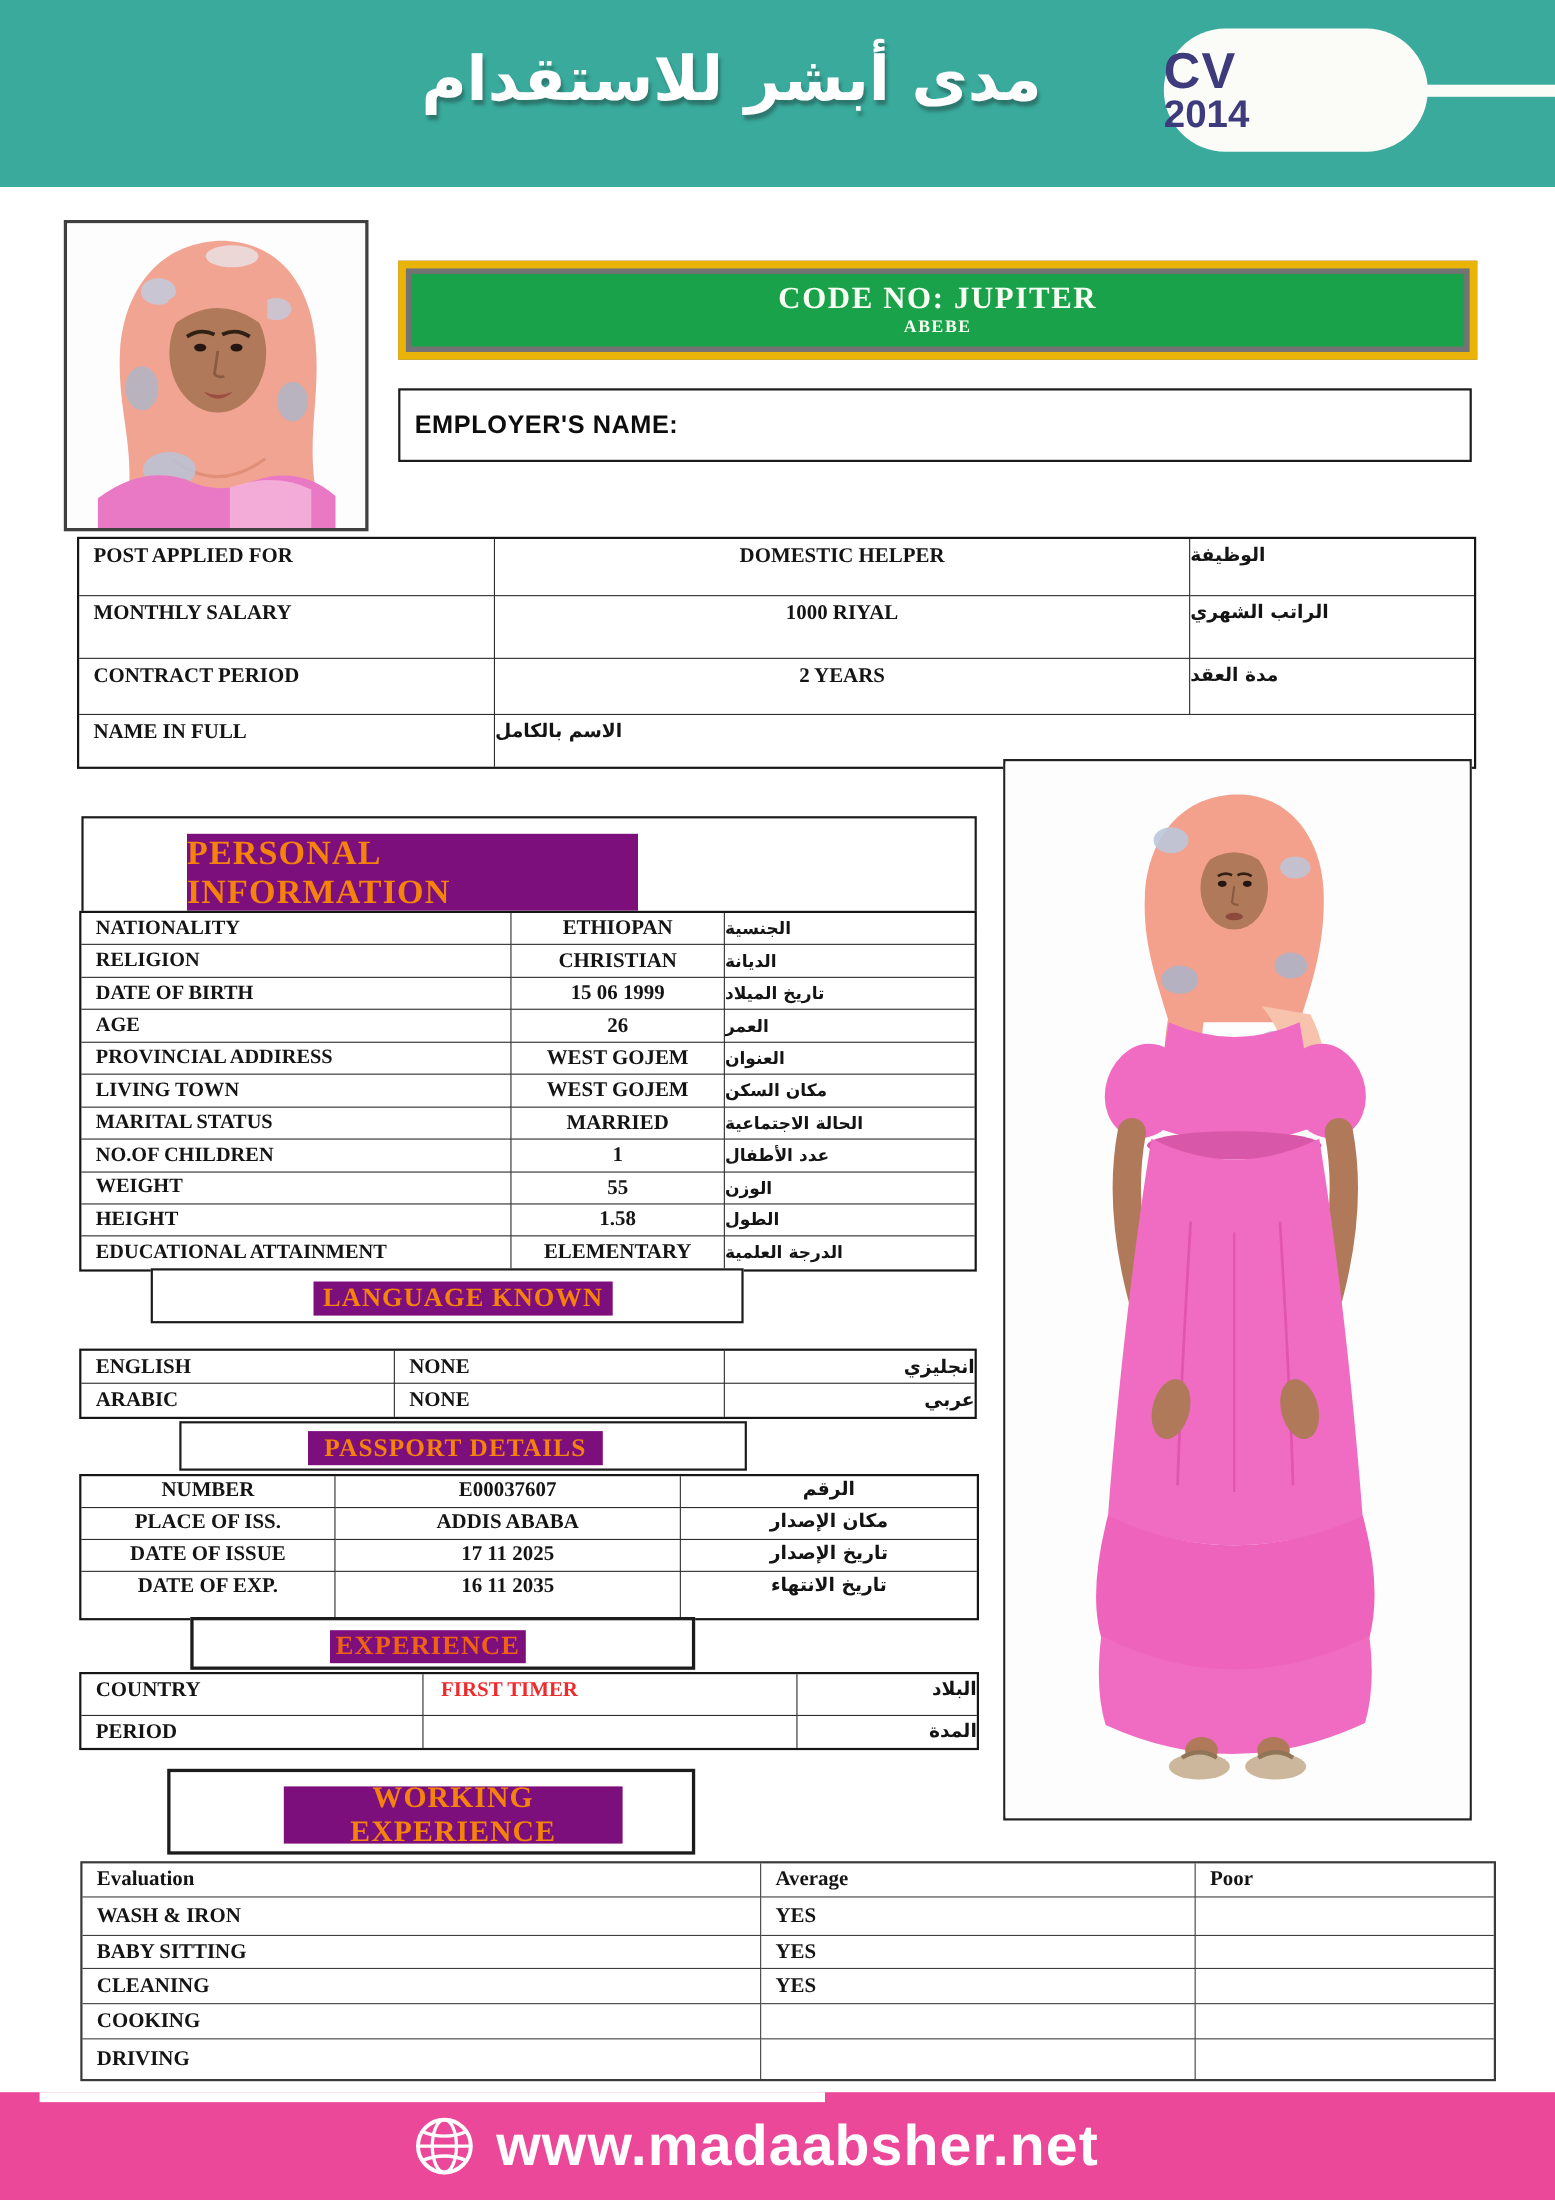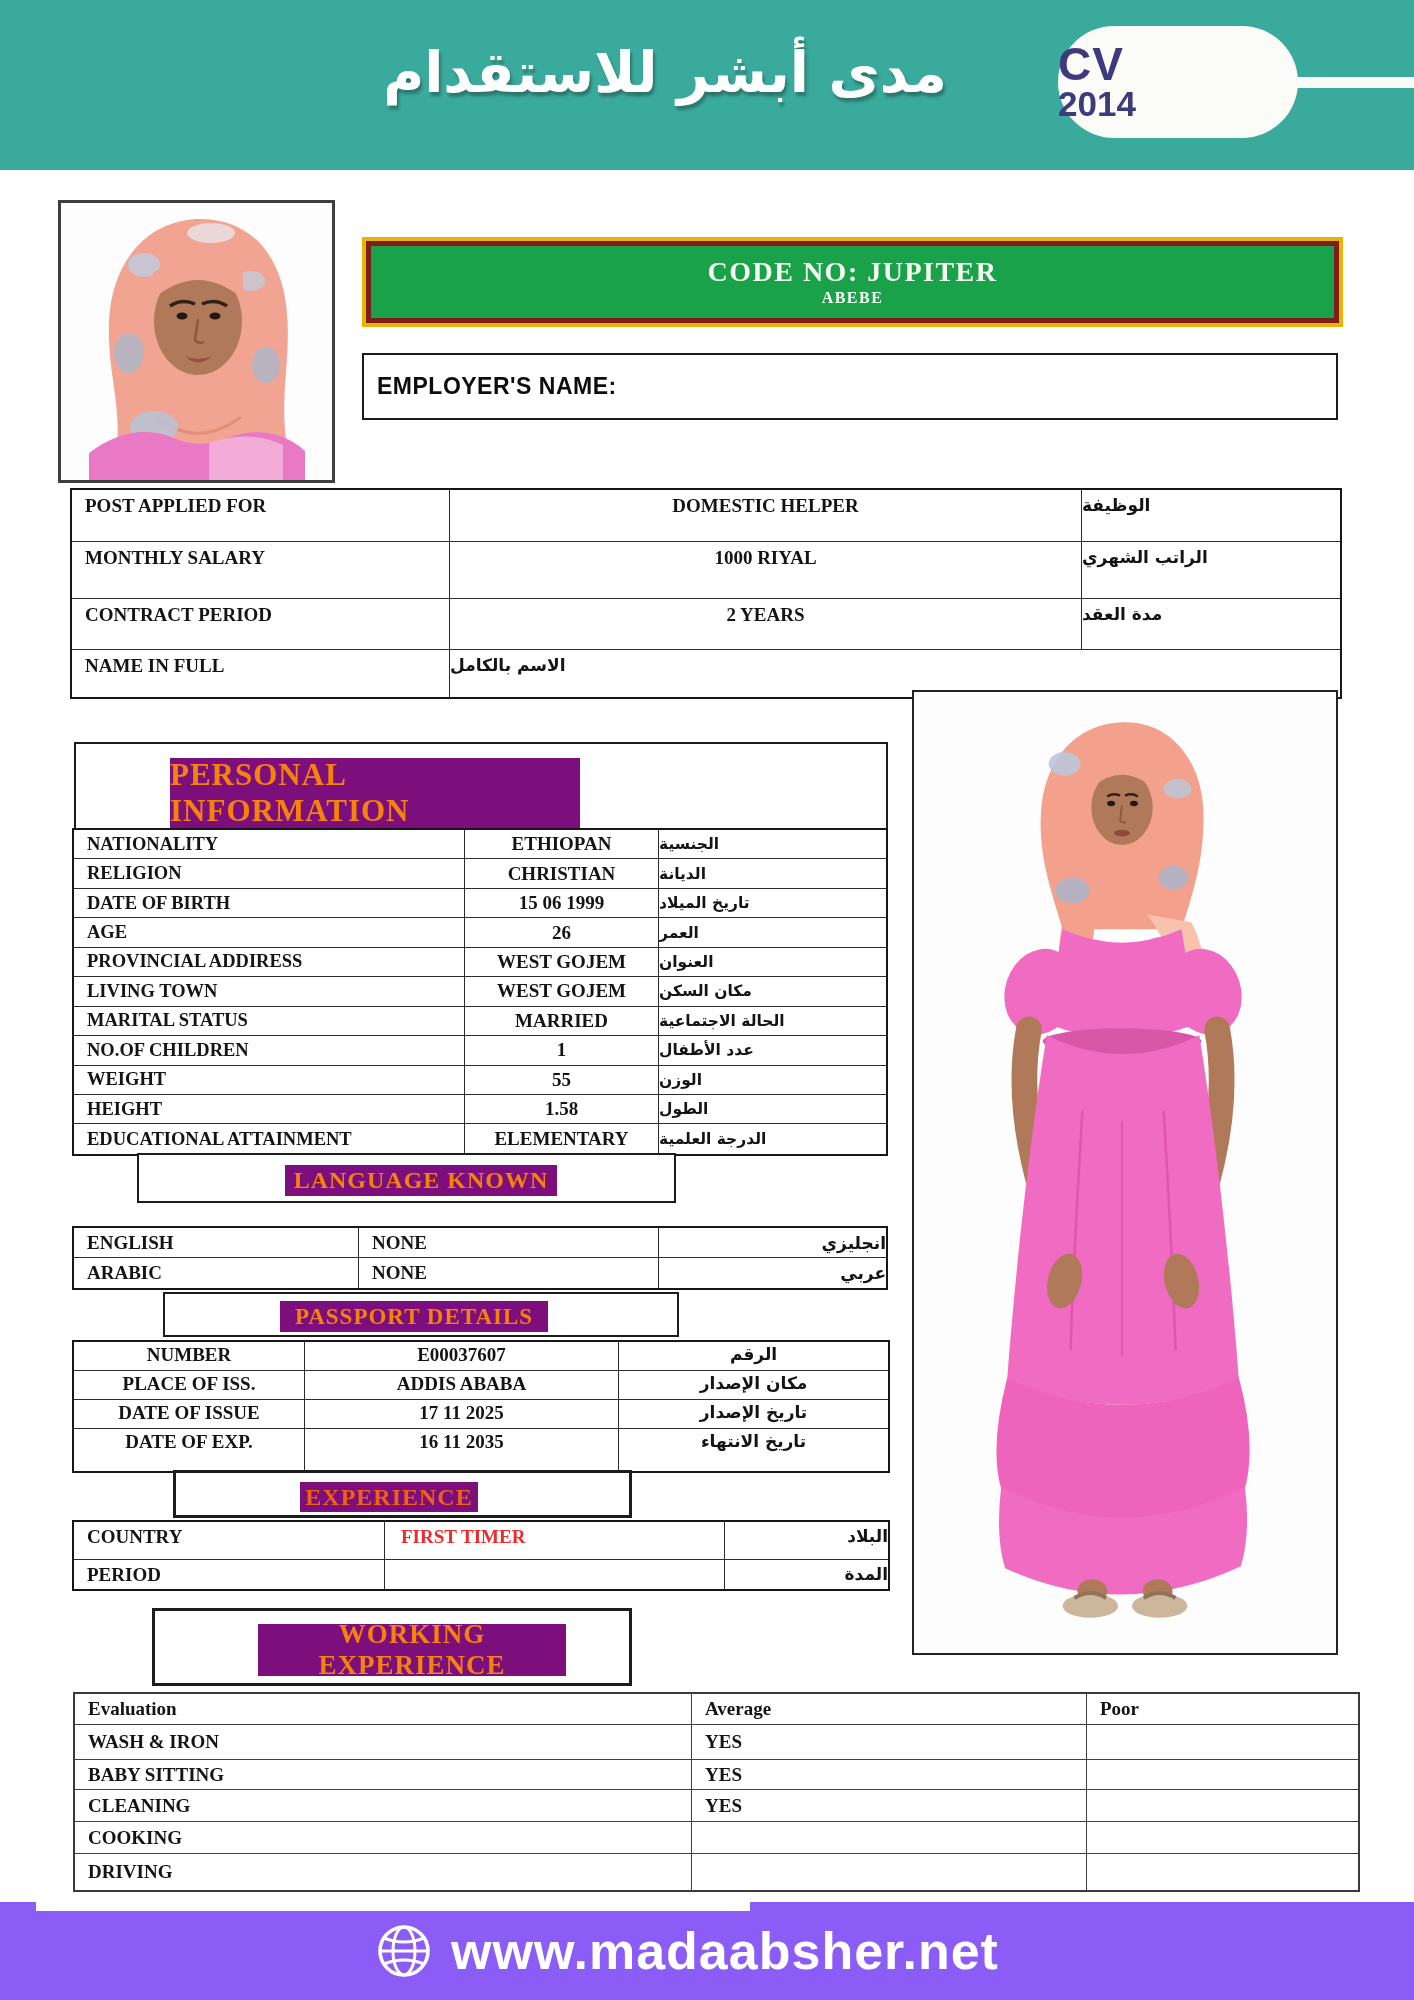--- a/index.html
+++ b/index.html
@@ -31,21 +31,21 @@
 
   
   .portrait-box { left:58px; top:200px; width:277px; height:283px;
     background:#fff; border:3px solid #3f3f3f; }
   .fullbody-box { left:912px; top:690px; width:426px; height:965px;
     background:#fff; border:2.5px solid #232323; }
   .photo-svg { width:100%; height:100%; display:block; }
 
   
   .code-banner-outer { left:362px; top:237px; width:981px; height:90px;
-    background:#7f1d1d; border:4px solid #eab308; padding:5px; }
+    background:#737373; border:7px solid #eab308; padding:5px; }
   .code-banner-inner { width:100%; height:100%; background:#1aa24a;
     display:flex; flex-direction:column; align-items:center; justify-content:center;
     color:#f8fff3; font-weight:700; }
   .code-banner-inner .l1 { font-size:28px; letter-spacing:1.5px; line-height:1.1; }
   .code-banner-inner .l2 { font-size:16px; letter-spacing:1.5px; line-height:1.2; }
 
   
   .employer-box { left:362px; top:353px; width:976px; height:67px;
     background:#fff; border:2.5px solid #1b1b1b; display:flex; align-items:center;
     padding-left:13px; font-family:"Liberation Sans", sans-serif;
@@ -112,21 +112,21 @@
   .sec-language { left:137px; top:1153px; width:539px; height:50px; }
   .sec-language .secband { left:146px; top:10px; width:272px; height:31px; font-size:24px; }
   .sec-passport { left:163px; top:1292px; width:516px; height:45px; }
   .sec-passport .secband { left:115px; top:7px;  width:268px; height:31px; font-size:23px; }
   .sec-experience { left:173px; top:1470px; width:459px; height:48px; border-width:3px; }
   .sec-experience .secband { left:124px; top:9px; width:178px; height:30px; font-size:24px; color:#ee6212; }
   .sec-working { left:152px; top:1608px; width:480px; height:78px; border-width:3px;text-align:center; }
   .sec-working .secband { left:103px; top:13px; width:308px; height:52px; font-size:27px; }
 
   
-  .footer-band { left:0; top:1902px; width:1414px; height:98px; background:#8b5cf6;
+  .footer-band { left:0; top:1902px; width:1414px; height:98px; background:#ec4899;
     display:flex; align-items:center; justify-content:center; gap:18px; }
   .footer-notch { left:36px; top:1902px; width:714px; height:9px; background:#ffffff; }
   .footer-text { font-family:"Liberation Sans", sans-serif; font-weight:900;
     font-size:52px; color:#ffffff; letter-spacing:1px; transform:translateX(-20px); }
   .globe { transform:translateX(-20px); }
 </style>
 </head>
 <body>
 
 <div class="page">

